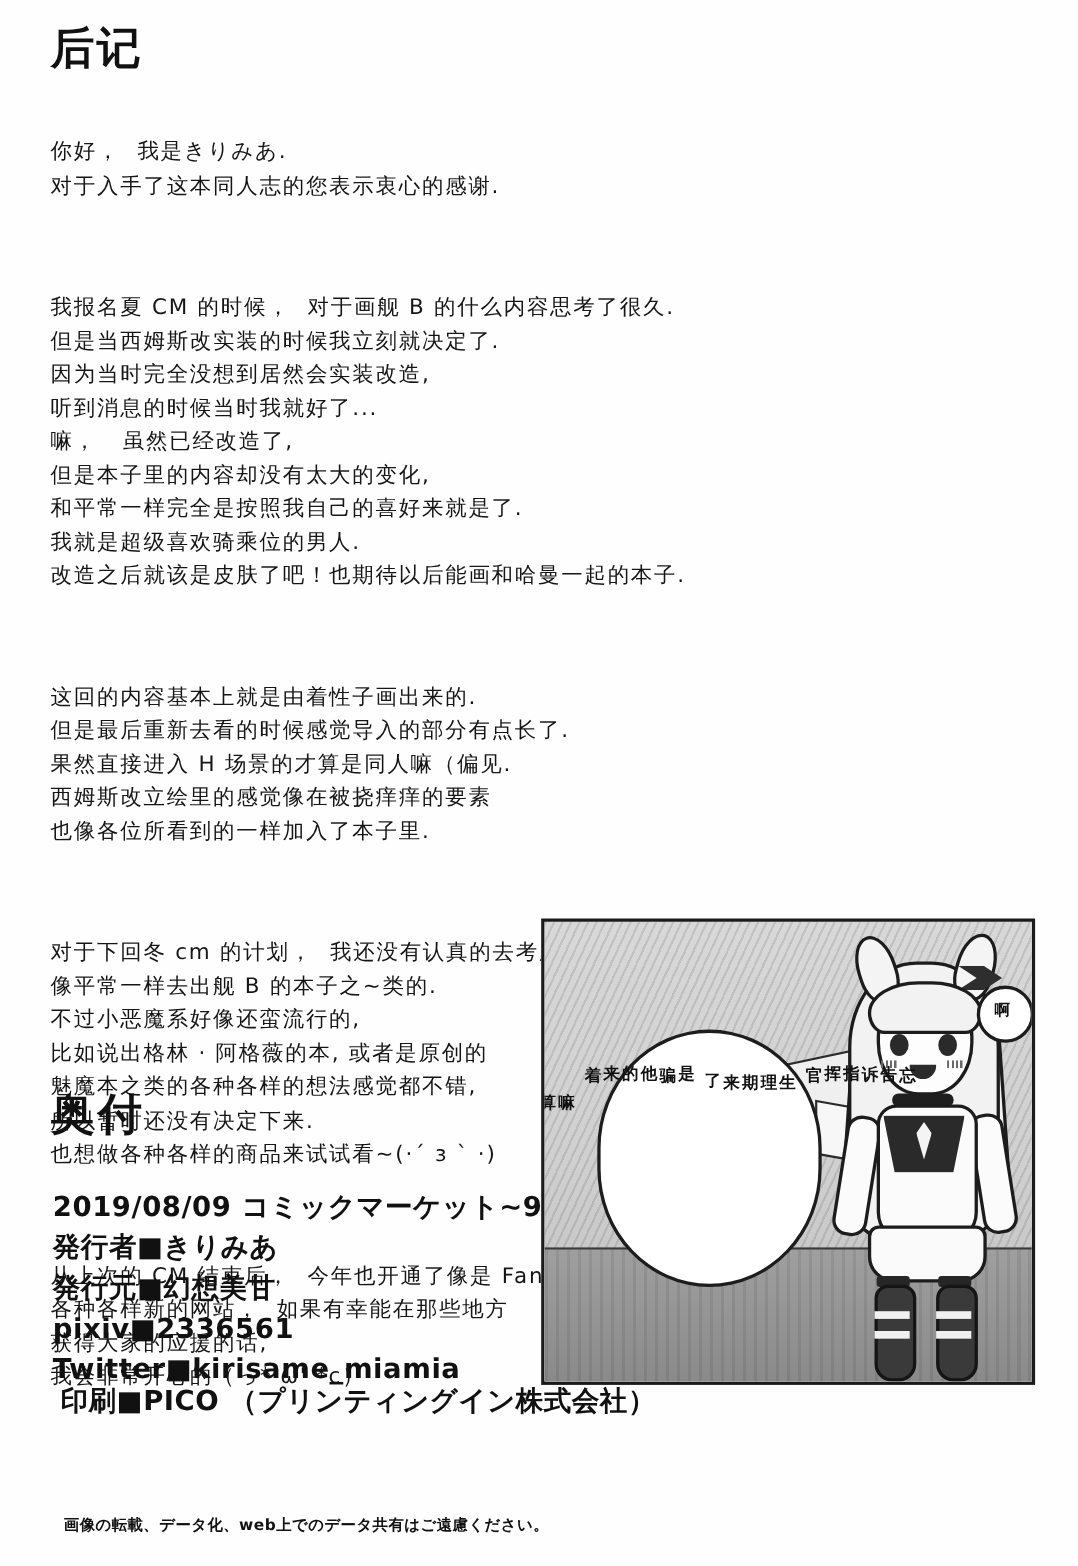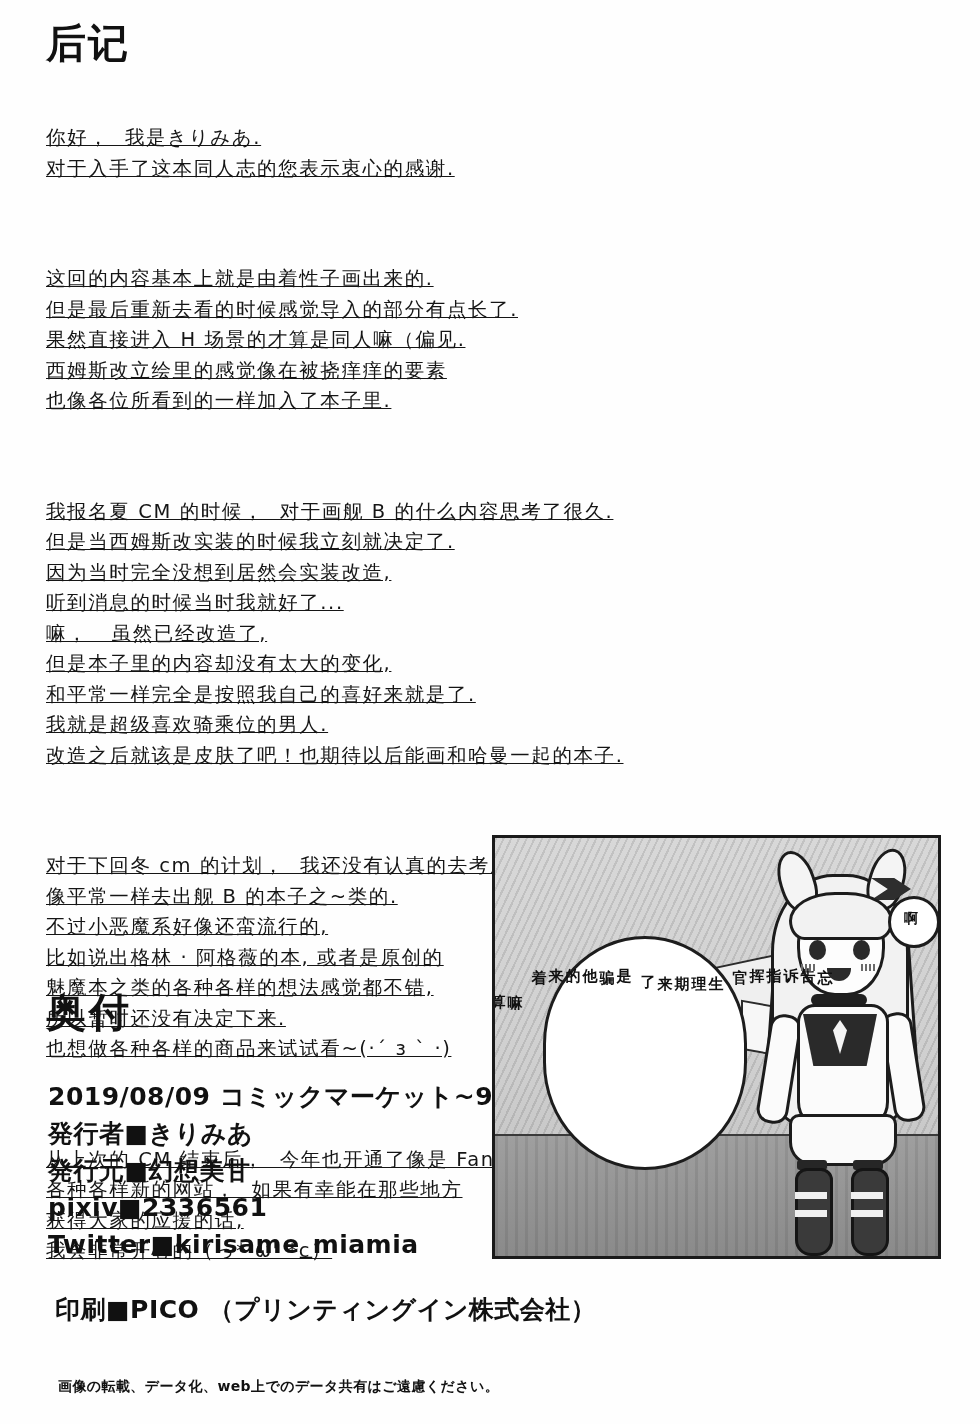--- a/index.html
+++ b/index.html
@@ -48,21 +48,21 @@
     left: 46px;
     top: 62px;
     width: 790px;
     font-size: 19.5px;
     line-height: 30.5px;
     letter-spacing: 1.6px;
     color: #151515;
     font-family: "DejaVu Sans", sans-serif;
     white-space: pre-wrap;
   }
-  .para { margin: 0 0 19px 0; text-decoration: underline; }
+  .para { margin: 0 0 19px 0; }
   .para:last-child { margin-bottom: 0; }
 
   .farewell {
     position: absolute;
     left: 46px;
     top: 920px;
     font-size: 19.5px;
     letter-spacing: 1.6px;
     line-height: 30px;
     color: #151515;
@@ -77,21 +77,21 @@
     line-height: 37px;
     font-weight: bold;
     letter-spacing: 0.5px;
     color: #111;
   }
   .colophon-list div { white-space: pre; }
 
   .print-line {
     position: absolute;
     left: 55px;
-    top: 1293px;
+    top: 1257px;
     font-size: 25px;
     font-weight: bold;
     letter-spacing: 0.5px;
     color: #111;
     white-space: pre;
   }
   .notice-line {
     position: absolute;
     left: 58px;
     top: 1378px;
@@ -305,34 +305,34 @@
 </head>
 <body>
 
 <div class="page">
 
   <div class="h-afterword">后记</div>
 
   <div class="body-text">
     <p class="para">你好，  我是きりみあ.
 对于入手了这本同人志的您表示衷心的感谢.</p>
-    <p class="para">这回的内容基本上就是由着性子画出来的.
-但是最后重新去看的时候感觉导入的部分有点长了.
-果然直接进入 H 场景的才算是同人嘛（偏见.
-西姆斯改立绘里的感觉像在被挠痒痒的要素
-也像各位所看到的一样加入了本子里.</p>
     <p class="para">我报名夏 CM 的时候，  对于画舰 B 的什么内容思考了很久.
 但是当西姆斯改实装的时候我立刻就决定了.
 因为当时完全没想到居然会实装改造,
 听到消息的时候当时我就好了...
 嘛，   虽然已经改造了,
 但是本子里的内容却没有太大的变化,
 和平常一样完全是按照我自己的喜好来就是了.
 我就是超级喜欢骑乘位的男人.
 改造之后就该是皮肤了吧！也期待以后能画和哈曼一起的本子.</p>
+    <p class="para">这回的内容基本上就是由着性子画出来的.
+但是最后重新去看的时候感觉导入的部分有点长了.
+果然直接进入 H 场景的才算是同人嘛（偏见.
+西姆斯改立绘里的感觉像在被挠痒痒的要素
+也像各位所看到的一样加入了本子里.</p>
     <p class="para">对于下回冬 cm 的计划，  我还没有认真的去考虑过.
 像平常一样去出舰 B 的本子之~类的.
 不过小恶魔系好像还蛮流行的,
 比如说出格林 · 阿格薇的本, 或者是原创的
 魅魔本之类的各种各样的想法感觉都不错,
 所以暂时还没有决定下来.
 也想做各种各样的商品来试试看~(·´ з ` ·)</p>
     <p class="para">从上次的 CM 结束后，  今年也开通了像是 Fantia 和 skeb 这样
 各种各样新的网站，  如果有幸能在那些地方
 获得大家的应援的话,

